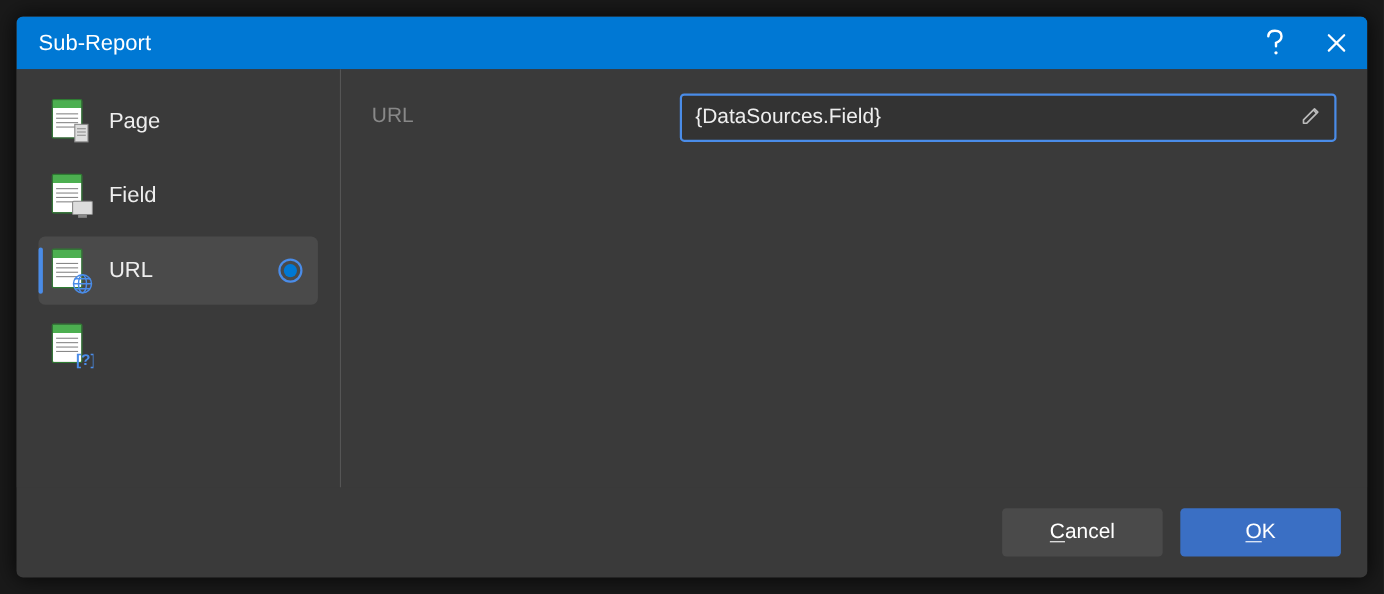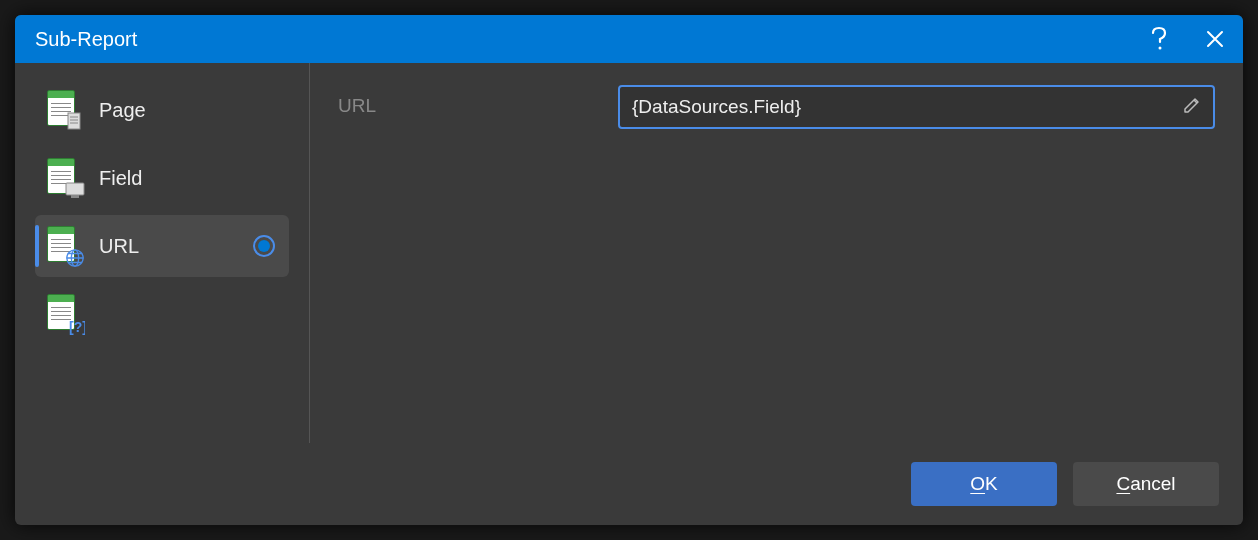--- a/index.html
+++ b/index.html
@@ -281,20 +281,20 @@
               <path d="M2 16 L2 13 L12 3 L15 6 L5 16 Z" fill="none" stroke="#bbb" stroke-width="1.5" stroke-linejoin="round"></path>
               <path d="M11 4 L14 7" stroke="#bbb" stroke-width="1.5"></path>
             </svg>
           </span>
         </div>
       </div>
     </div>
   </div>
 
   <div class="footer">
+    <button class="btn btn-secondary">
+      <span><span class="ul">C</span>ancel</span>
+    </button>
     <button class="btn btn-primary">
       <span><span class="ul">O</span>K</span>
     </button>
-    <button class="btn btn-secondary">
-      <span><span class="ul">C</span>ancel</span>
-    </button>
   </div>
 </div>
 
 </body></html>

